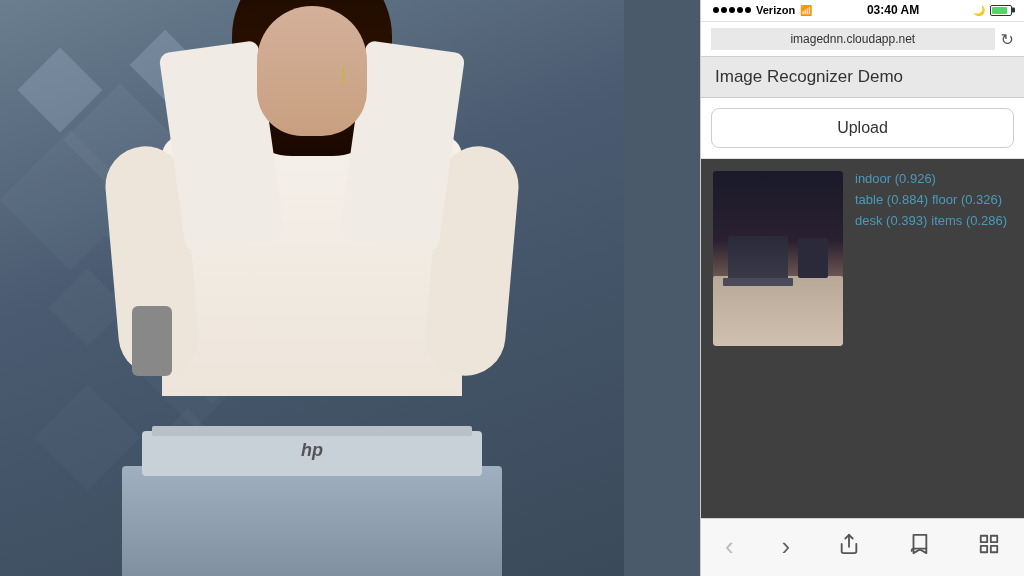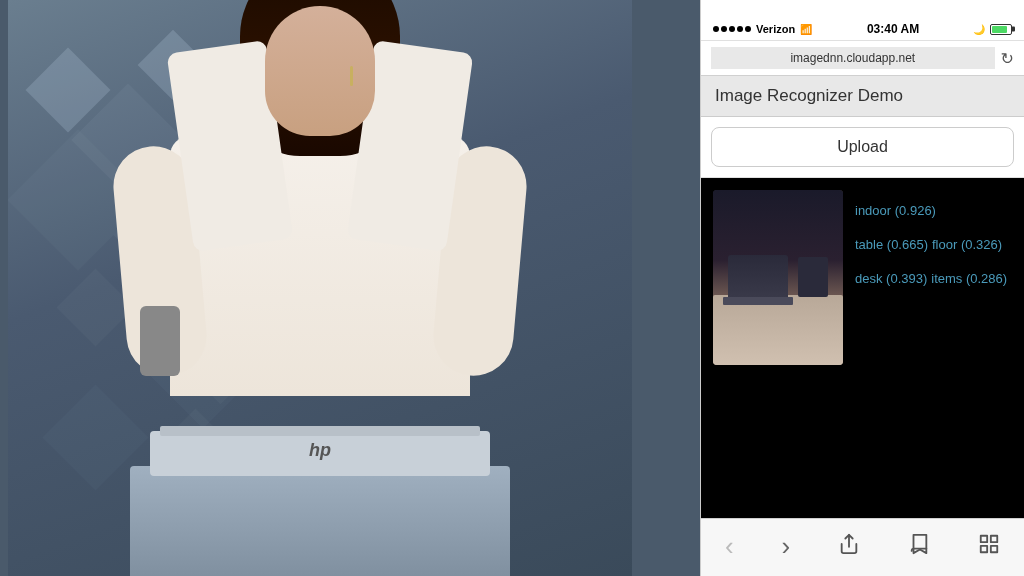--- a/index.html
+++ b/index.html
@@ -8,21 +8,21 @@
       height: 576px;
       overflow: hidden;
       font-family: -apple-system, 'Helvetica Neue', Arial, sans-serif;
       position: relative;
       background: #4a5a6b;
     }
 
     
     .presentation-area {
       position: absolute;
-      left: 8px; top: 0;
+      left: 0; top: 0;
       width: 624px;
       height: 576px;
       background: linear-gradient(160deg, #6a7e8f 0%, #4a5a70 40%, #3a4a5a 100%);
       overflow: hidden;
     }
 
     
     .bg-shapes {
       position: absolute;
       top: 0; left: 0;
@@ -37,21 +37,21 @@
       height: 576px;
       background: #f0f0f0;
       border-left: 1px solid #ccc;
       display: flex;
       flex-direction: column;
     }
 
     
     .status-bar {
       background: #fff;
-      padding: 22px 12px 4px;
+      padding: 3px 12px 4px;
       display: flex;
       justify-content: space-between;
       font-size: 11px;
       font-weight: 600;
       color: #000;
       border-bottom: 1px solid #e0e0e0;
     }
 
     .status-left {
       display: flex;
@@ -142,21 +142,21 @@
 
     .refresh-btn {
       font-size: 16px;
       color: #555;
       cursor: pointer;
     }
 
     
     .app-content {
       flex: 1;
-      background: #000000;
+      background: #404040;
       overflow: hidden;
     }
 
     .app-title-bar {
       background: #e8e8e8;
       padding: 10px 14px;
       font-size: 17px;
       color: #333;
       border-bottom: 1px solid #ccc;
     }
@@ -210,21 +210,20 @@
       flex: 1;
       display: flex;
       flex-direction: column;
       gap: 6px;
     }
 
     .tag-row {
       display: flex;
       flex-wrap: wrap;
       gap: 4px;
-      margin-top: 13px;
     }
 
     .tag {
       color: #4a9aba;
       font-size: 13px;
       font-weight: 400;
     }
 
     
     .bottom-nav {
@@ -366,21 +365,21 @@
         <div style="position:absolute;bottom:60px;left:10px;width:70px;height:8px;background:#4a4a5a;border-radius:1px;"></div>
 
         <div style="position:absolute;bottom:68px;right:15px;width:30px;height:40px;background:#2a2a3a;border-radius:2px;"></div>
       </div>
 
       <div class="tags-area">
         <div class="tag-row">
           <span class="tag">indoor (0.926)</span>
         </div>
         <div class="tag-row">
-          <span class="tag">table (0.665)</span>
+          <span class="tag">table (0.884)</span>
           <span class="tag">floor (0.326)</span>
         </div>
         <div class="tag-row">
           <span class="tag">desk (0.393)</span>
           <span class="tag">items (0.286)</span>
         </div>
       </div>
     </div>
 
   </div>

